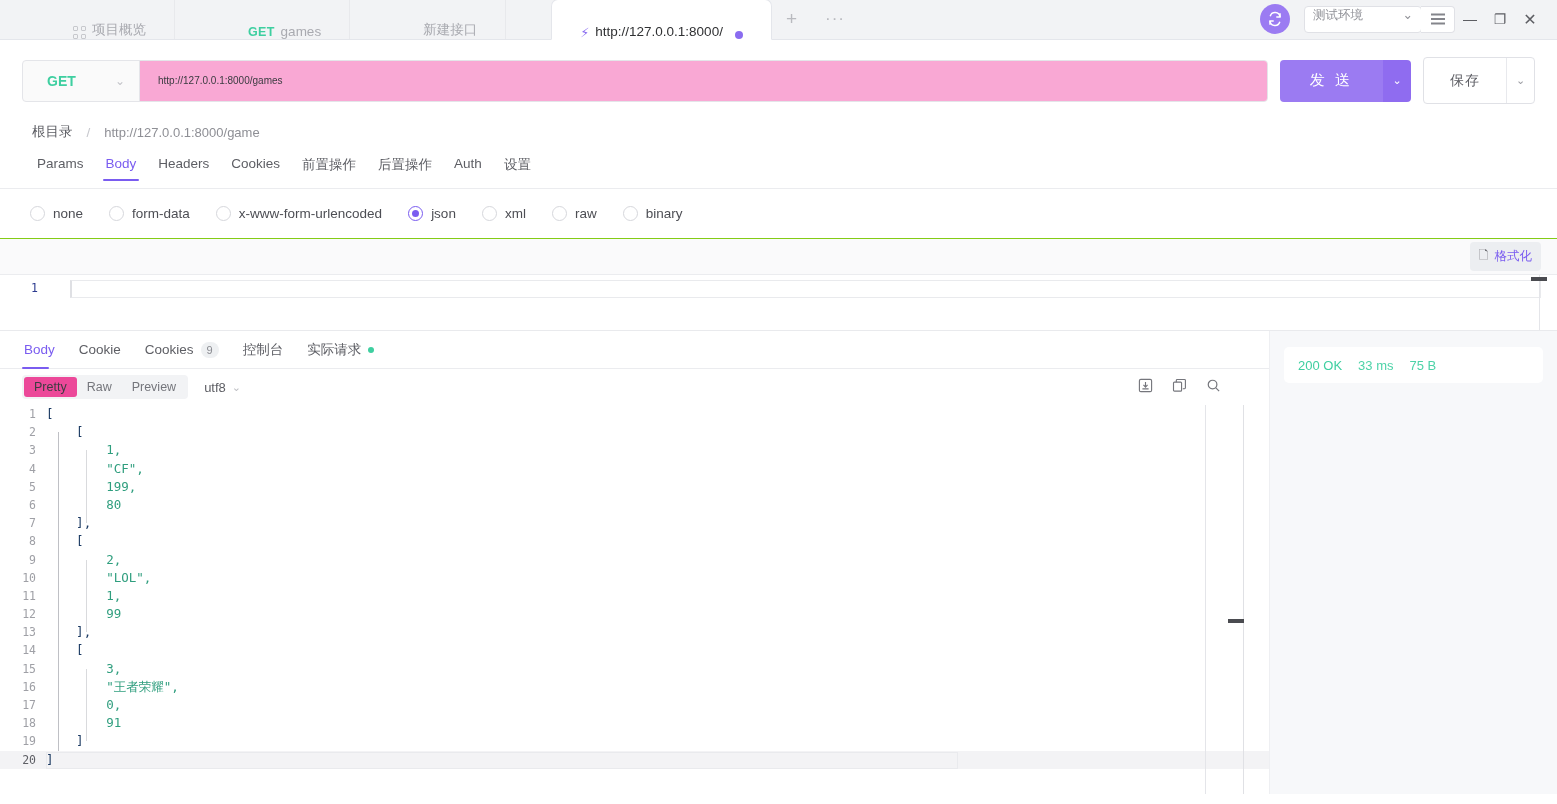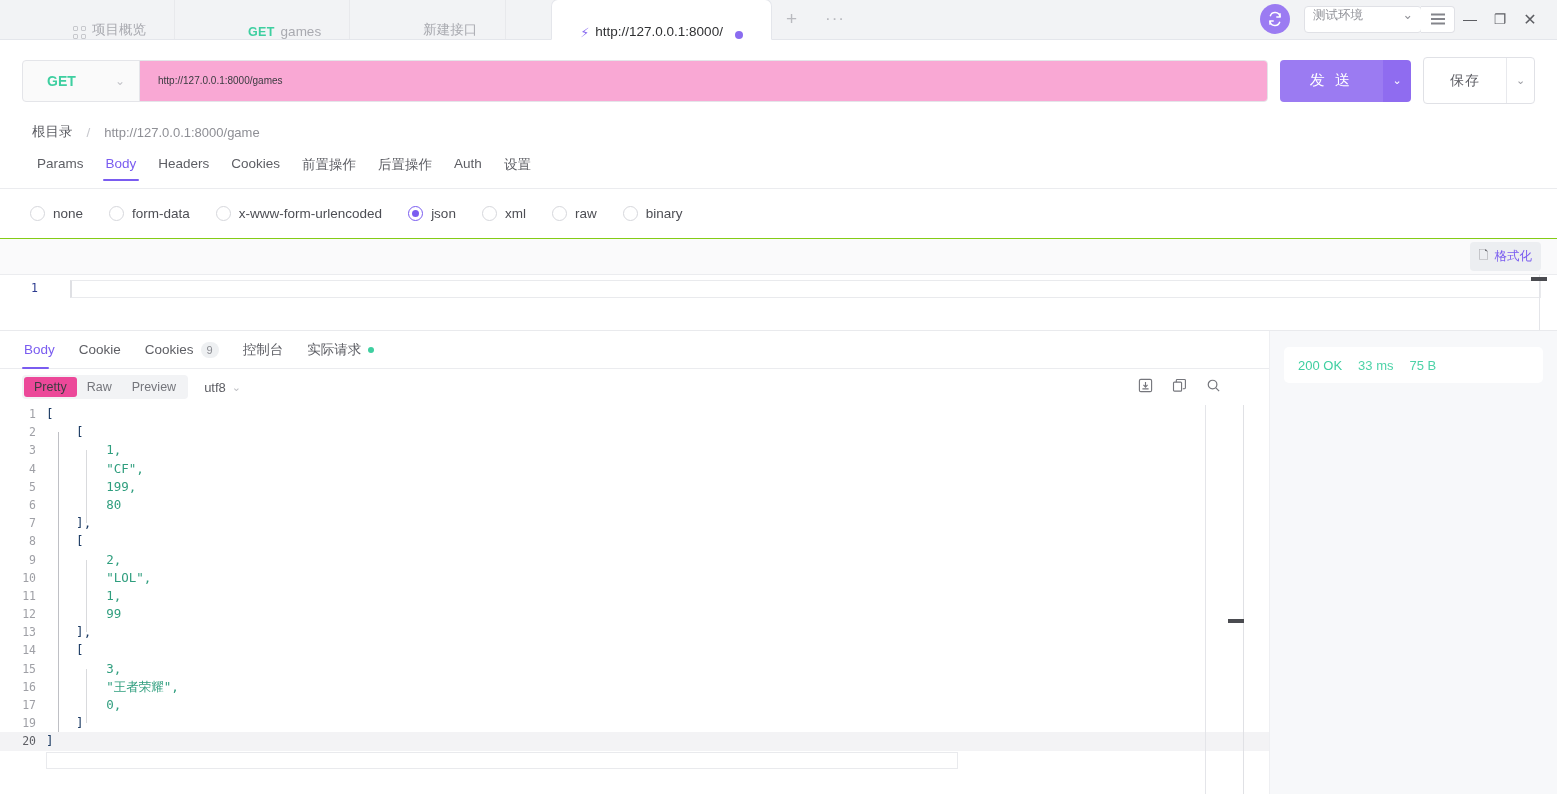--- a/index.html
+++ b/index.html
@@ -653,20 +653,26 @@
             <div class="fold1"></div>
             <div class="fold2"></div>
           </div>
           <div class="crow">
             <div class="cnum">17</div>
             <div class="ctext"><span class="tok-num">        0,</span></div>
             <div class="fold1"></div>
             <div class="fold2"></div>
           </div>
           <div class="crow">
+            <div class="cnum">18</div>
+            <div class="ctext"><span class="tok-num">        91</span></div>
+            <div class="fold1"></div>
+            <div class="fold2"></div>
+          </div>
+          <div class="crow">
             <div class="cnum">19</div>
             <div class="ctext"><span class="tok-brk">    ]</span></div>
             <div class="fold1"></div>
           </div>
           <div class="crow hl">
             <div class="cnum on">20</div>
             <div class="ctext"><span class="tok-brk">]</span></div>
           </div>
         </div>
       <div class="code-vrule"></div>

